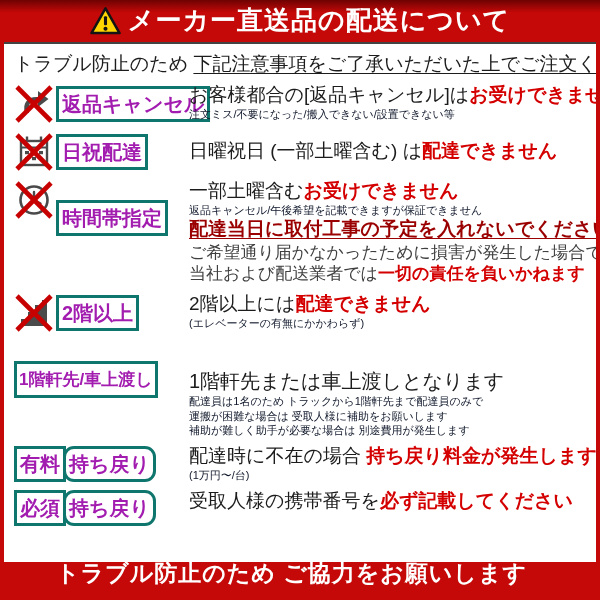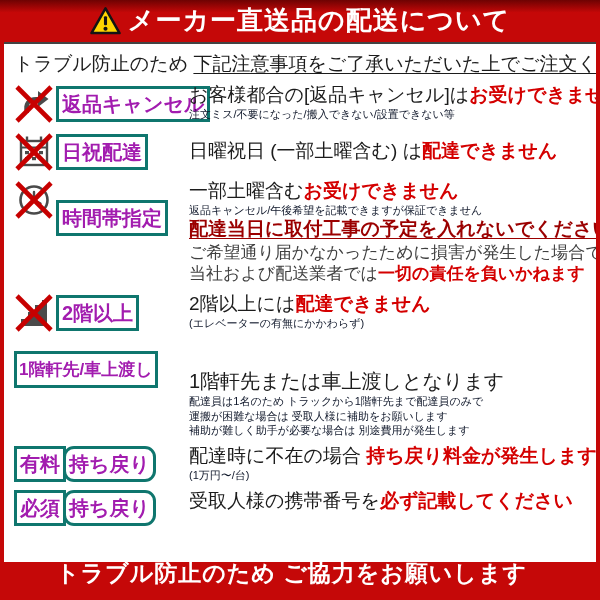--- a/index.html
+++ b/index.html
@@ -143,21 +143,21 @@
         <div class="label-box">2階以上</div>
       </div>
       <div class="text-col">
         <div class="l-main"><span>2階以上には</span><span class="red-b">配達できません</span></div>
         <div class="l-sub">(エレベーターの有無にかかわらず)</div>
       </div>
     </div>
 
     <div class="row">
       <div class="stamp-col">
-        <div class="label-box wide" style="align-self:flex-start; margin-top:10px">1階軒先/車上渡し</div>
+        <div class="label-box wide" style="align-self:flex-start; margin-top:20px">1階軒先/車上渡し</div>
       </div>
       <div class="text-col">
         <div class="l-big">1階軒先または車上渡しとなります</div>
         <div class="l-sub">配達員は1名のため トラックから1階軒先まで配達員のみで</div>
         <div class="l-sub">運搬が困難な場合は 受取人様に補助をお願いします</div>
         <div class="l-sub">補助が難しく助手が必要な場合は 別途費用が発生します</div>
       </div>
     </div>
 
     <div class="row">

